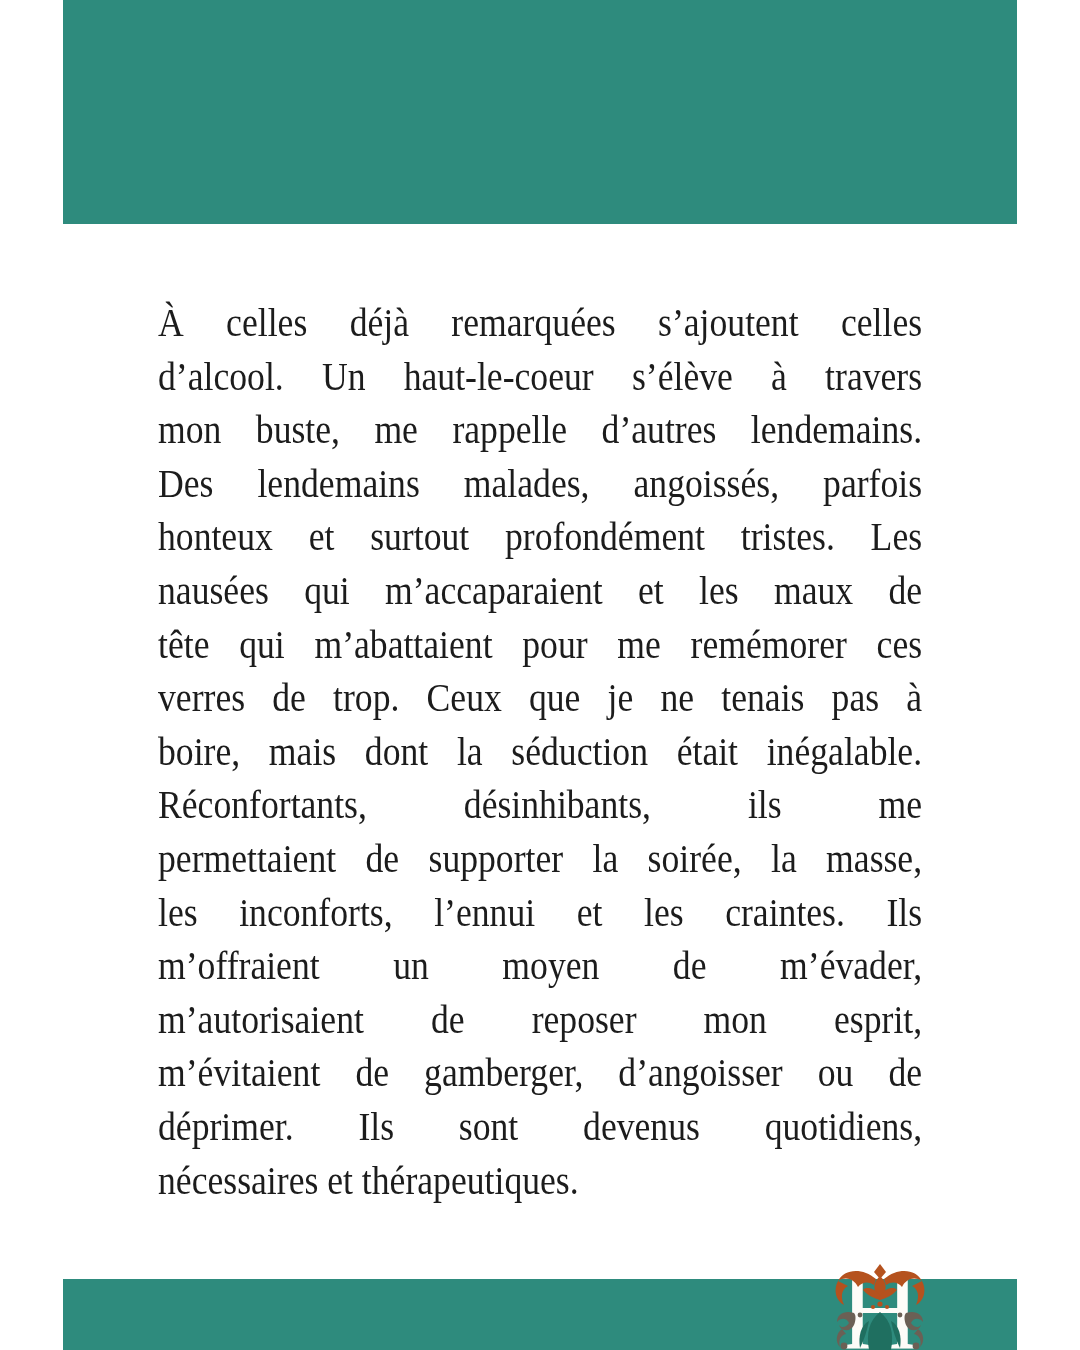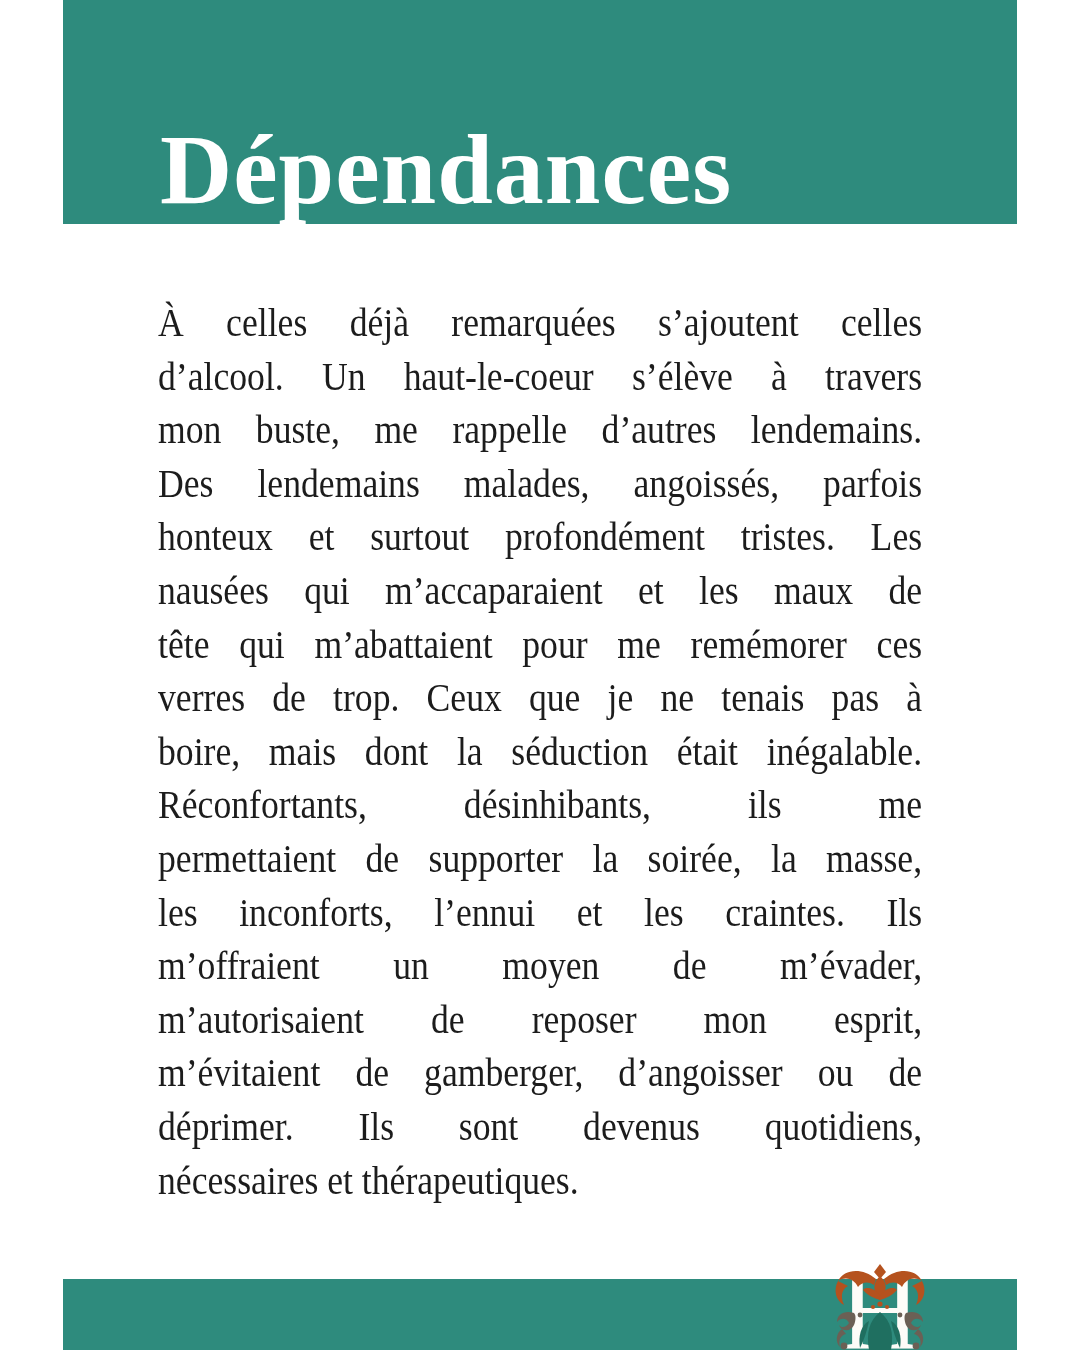--- a/index.html
+++ b/index.html
@@ -42,21 +42,20 @@
     position:absolute;left:832px;top:1263px;
     width:96px;height:87px;
   }
 </style>
 </head>
 <body>
 
 <div id="page">
 
   <div id="header-band" class="band" style="background: rgb(46, 139, 125);"></div>
-  <h1 id="page-title" style="color: rgb(255, 255, 255);">Dépendances</h1>
 
   <div id="body-text" style="color: rgb(28, 28, 28);">
       <div class="line">À celles déjà remarquées s’ajoutent celles</div>
       <div class="line">d’alcool. Un haut-le-coeur s’élève à travers</div>
       <div class="line">mon buste, me rappelle d’autres lendemains.</div>
       <div class="line">Des lendemains malades, angoissés, parfois</div>
       <div class="line">honteux et surtout profondément tristes. Les</div>
       <div class="line">nausées qui m’accaparaient et les maux de</div>
       <div class="line">tête qui m’abattaient pour me remémorer ces</div>
       <div class="line">verres de trop. Ceux que je ne tenais pas à</div>

